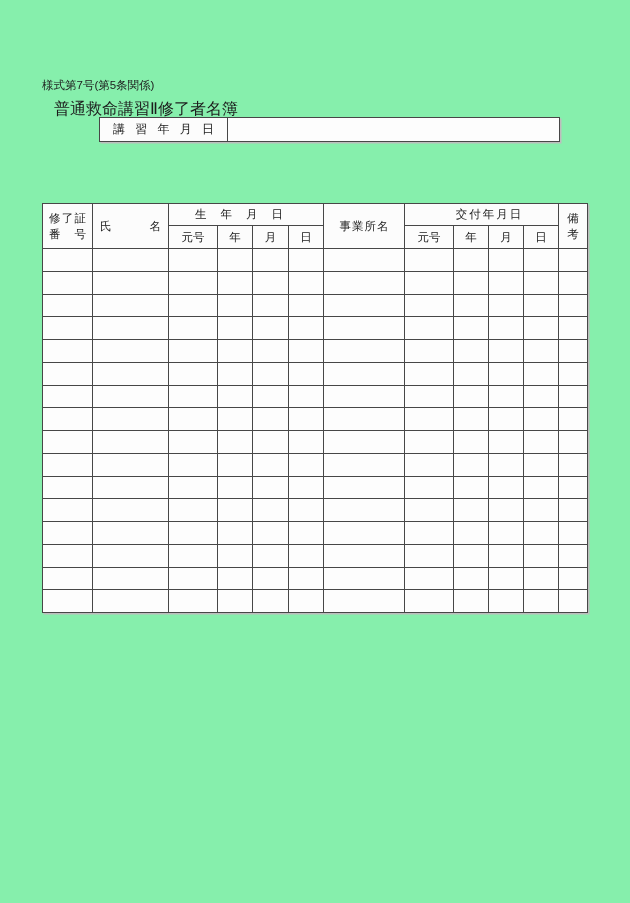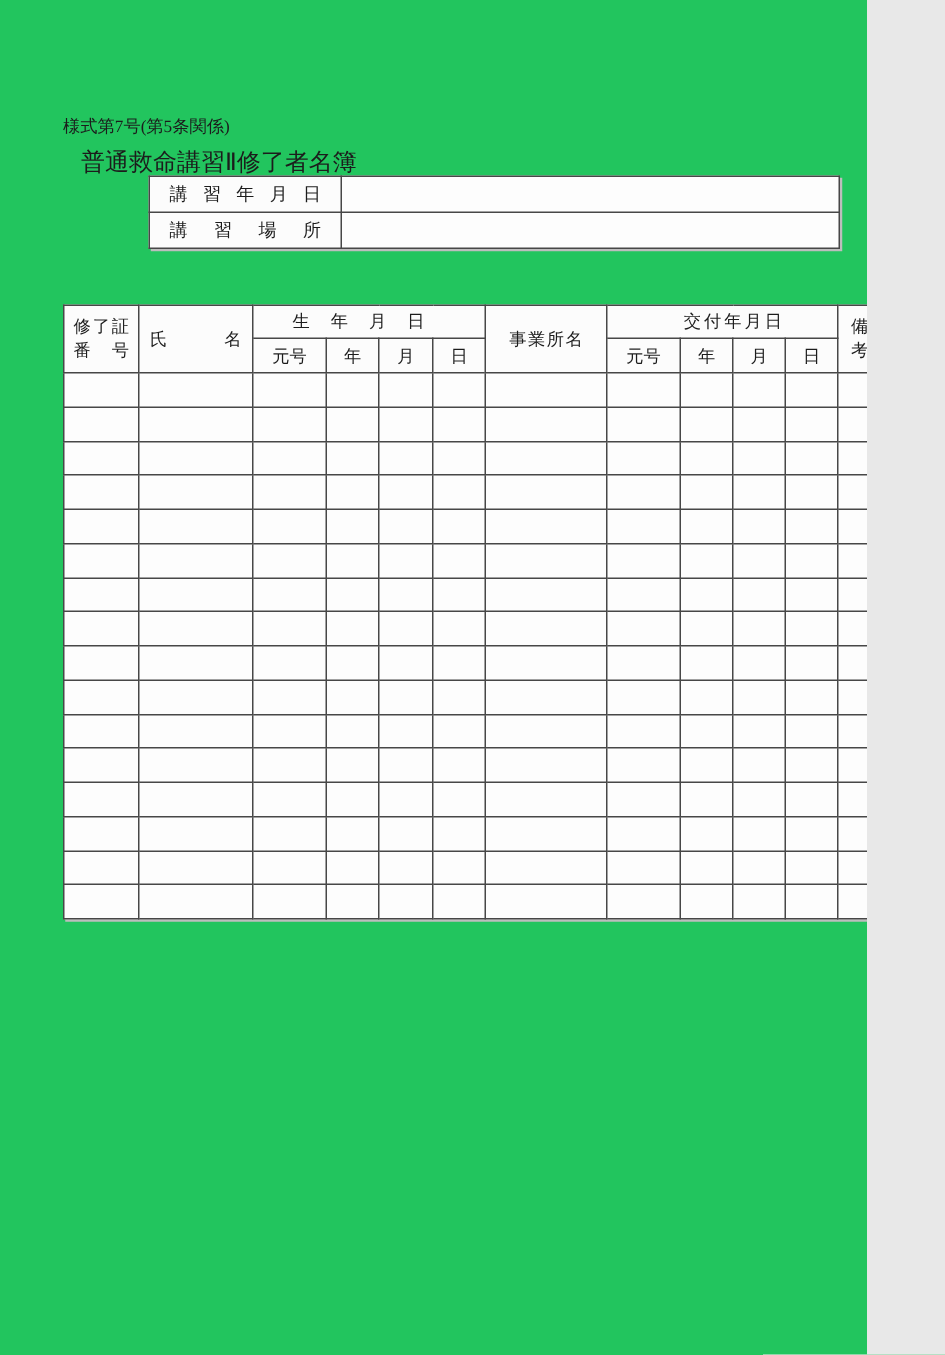--- a/index.html
+++ b/index.html
@@ -1,20 +1,20 @@
 <!DOCTYPE html>
 <html><head>
 <meta charset="utf-8">
 <style>
   html,body{margin:0;padding:0;background:#e8e8e8;}
   .page{
     position:relative;
-    width:578px;height:903px;
-    background:#22c55e;
-    font-family:Liberation Serif, serif;
+    width:630px;height:903px;
+    background:#86efac;
+    font-family:Liberation Sans, sans-serif;
     color:#1c1c1c;
     overflow:hidden;
   }
   .form-number{
     position:absolute;left:42px;top:79px;
     font-size:11.5px;line-height:13px;white-space:nowrap;
   }
   .doc-title{
     position:absolute;left:54px;top:102px;
     font-size:16px;line-height:14px;white-space:nowrap;
@@ -66,24 +66,20 @@
   <div class="doc-title">普通救命講習Ⅱ修了者名簿</div>
 
   <table class="info-table">
     <colgroup>
         <col style="width:128px">
         <col style="width:332px">
       </colgroup>
     <tbody>
       <tr>
         <td class="info-label">講習年月日</td>
-        <td class="info-value"></td>
-      </tr>
-      <tr>
-        <td class="info-label">講習場所</td>
         <td class="info-value"></td>
       </tr>
     </tbody>
   </table>
 
   <table class="roster-table">
     <colgroup>
       <col style="width:50px">
         <col style="width:76px">
       <col style="width:49px">

